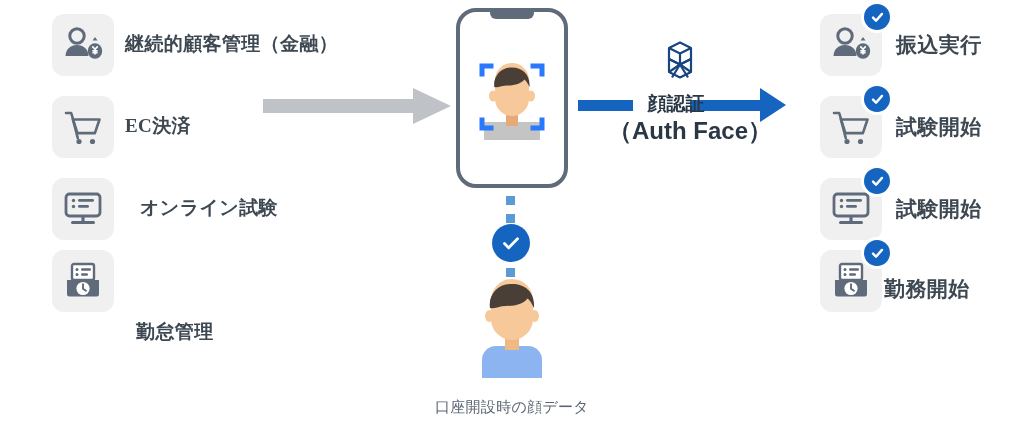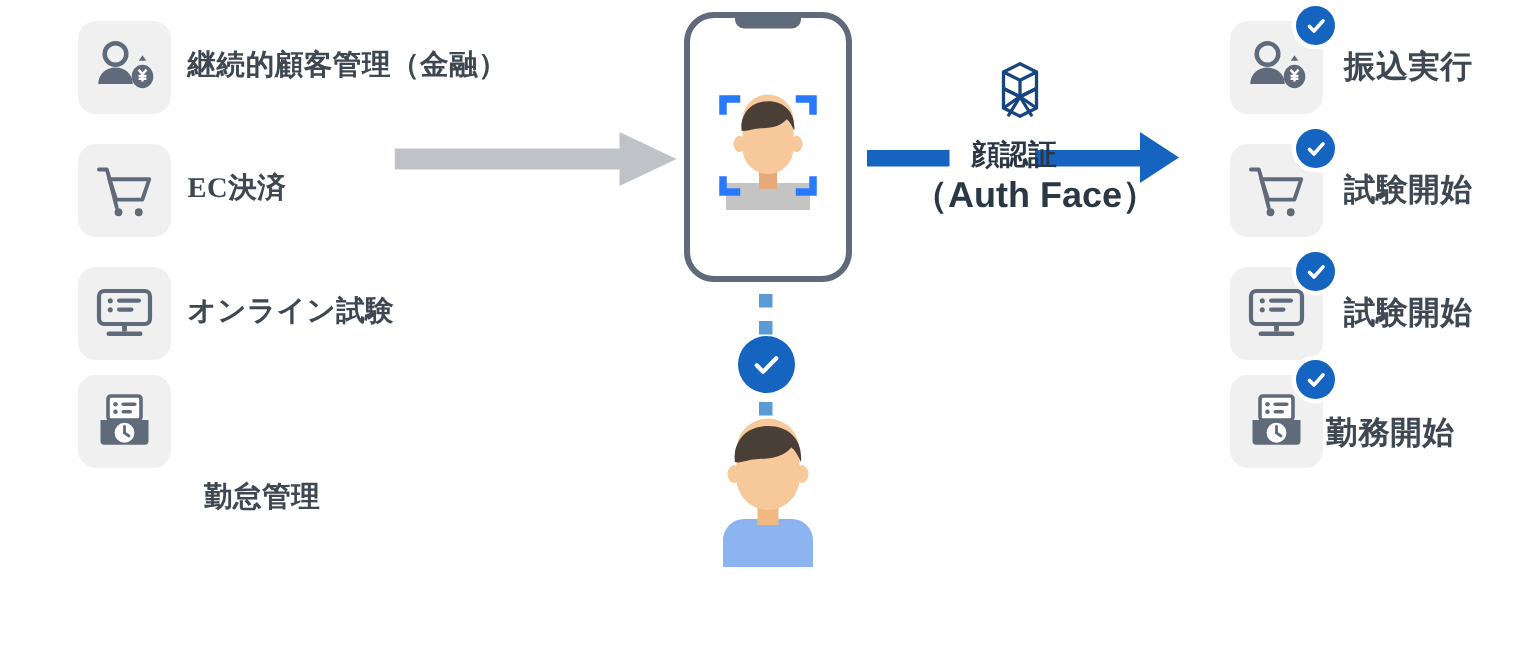--- a/index.html
+++ b/index.html
@@ -114,21 +114,21 @@
         <rect x="3" y="5" width="34" height="22" rx="3.5" fill="none" stroke="#5f6b7a" stroke-width="2.8"></rect>
         <circle cx="10.5" cy="11.5" r="1.7" fill="#5f6b7a"></circle>
         <circle cx="10.5" cy="17.5" r="1.7" fill="#5f6b7a"></circle>
         <rect x="15" y="10" width="16" height="2.8" rx="1.4" fill="#5f6b7a"></rect>
         <rect x="15" y="16" width="11" height="2.8" rx="1.4" fill="#5f6b7a"></rect>
         <rect x="18.4" y="27" width="3.2" height="5" fill="#5f6b7a"></rect>
         <rect x="8" y="32" width="24" height="3" rx="1.5" fill="#5f6b7a"></rect>
       </svg>
     </span>
   </div>
-  <div class="row-label" style="left:125px;top:198px;">オンライン試験</div>
+  <div class="row-label" style="left:140px;top:198px;">オンライン試験</div>
 
   <div class="tile" style="left:52px;top:250px;">
     <span>
       <svg width="40" height="40" viewBox="0 0 40 40">
         <rect x="9" y="3" width="22" height="16" rx="2" fill="#ffffff" stroke="#5f6b7a" stroke-width="2.4"></rect>
         <circle cx="14" cy="8.5" r="1.5" fill="#5f6b7a"></circle>
         <circle cx="14" cy="13.5" r="1.5" fill="#5f6b7a"></circle>
         <rect x="18" y="7.3" width="10" height="2.4" rx="1.2" fill="#5f6b7a"></rect>
         <rect x="18" y="12.3" width="7" height="2.4" rx="1.2" fill="#5f6b7a"></rect>
         <path d="M4 19h32v14a2.5 2.5 0 0 1-2.5 2.5h-27A2.5 2.5 0 0 1 4 33z" fill="#5f6b7a"></path>
@@ -197,20 +197,21 @@
 
       <ellipse cx="15.5" cy="38" rx="4.5" ry="6" fill="#f7c99a"></ellipse>
       <ellipse cx="60.5" cy="38" rx="4.5" ry="6" fill="#f7c99a"></ellipse>
 
       <path d="M17 22a21 21 0 0 1 42 0v19a21 21 0 0 1-42 0z" fill="#f7c99a"></path>
 
       <path d="M16 30c-1.2-15 8-24 22-24s23.2 9 22 24c-2-4-3.8-7.8-6.4-9.6C49.2 25.6 42 28 32 28c-7 0-12 3.2-16 2z" fill="#4a3f37"></path>
       <path d="M16 30c-.6-5 0-8.8 1.7-11.8 1.5 4.2 2.9 7.8 2.5 11.8z" fill="#4a3f37"></path>
     </svg>
   </div>
+  <div class="caption">口座開設時の顔データ</div>
 
   <div class="brand-mark" style="left:658px;top:40px;">
     <svg width="48" height="52" viewBox="0 0 48 52">
       <g fill="none" stroke="#18457f" stroke-width="2.2" stroke-linejoin="round">
         <path d="M11 8l11-5.5L33 8v11l-11 5.5L11 19z"></path>
         <path d="M11 8l11 5.5L33 8M22 13.5v11"></path>
         <path d="M11 19v13l11 5.5 11-5.5V19"></path>
         <path d="M11 19l11 5.5 11-5.5"></path>
         <path d="M11 32l11-7.5M33 32l-11-7.5"></path>
         <path d="M22 24.5L14 37.5M22 24.5l8 13"></path>

